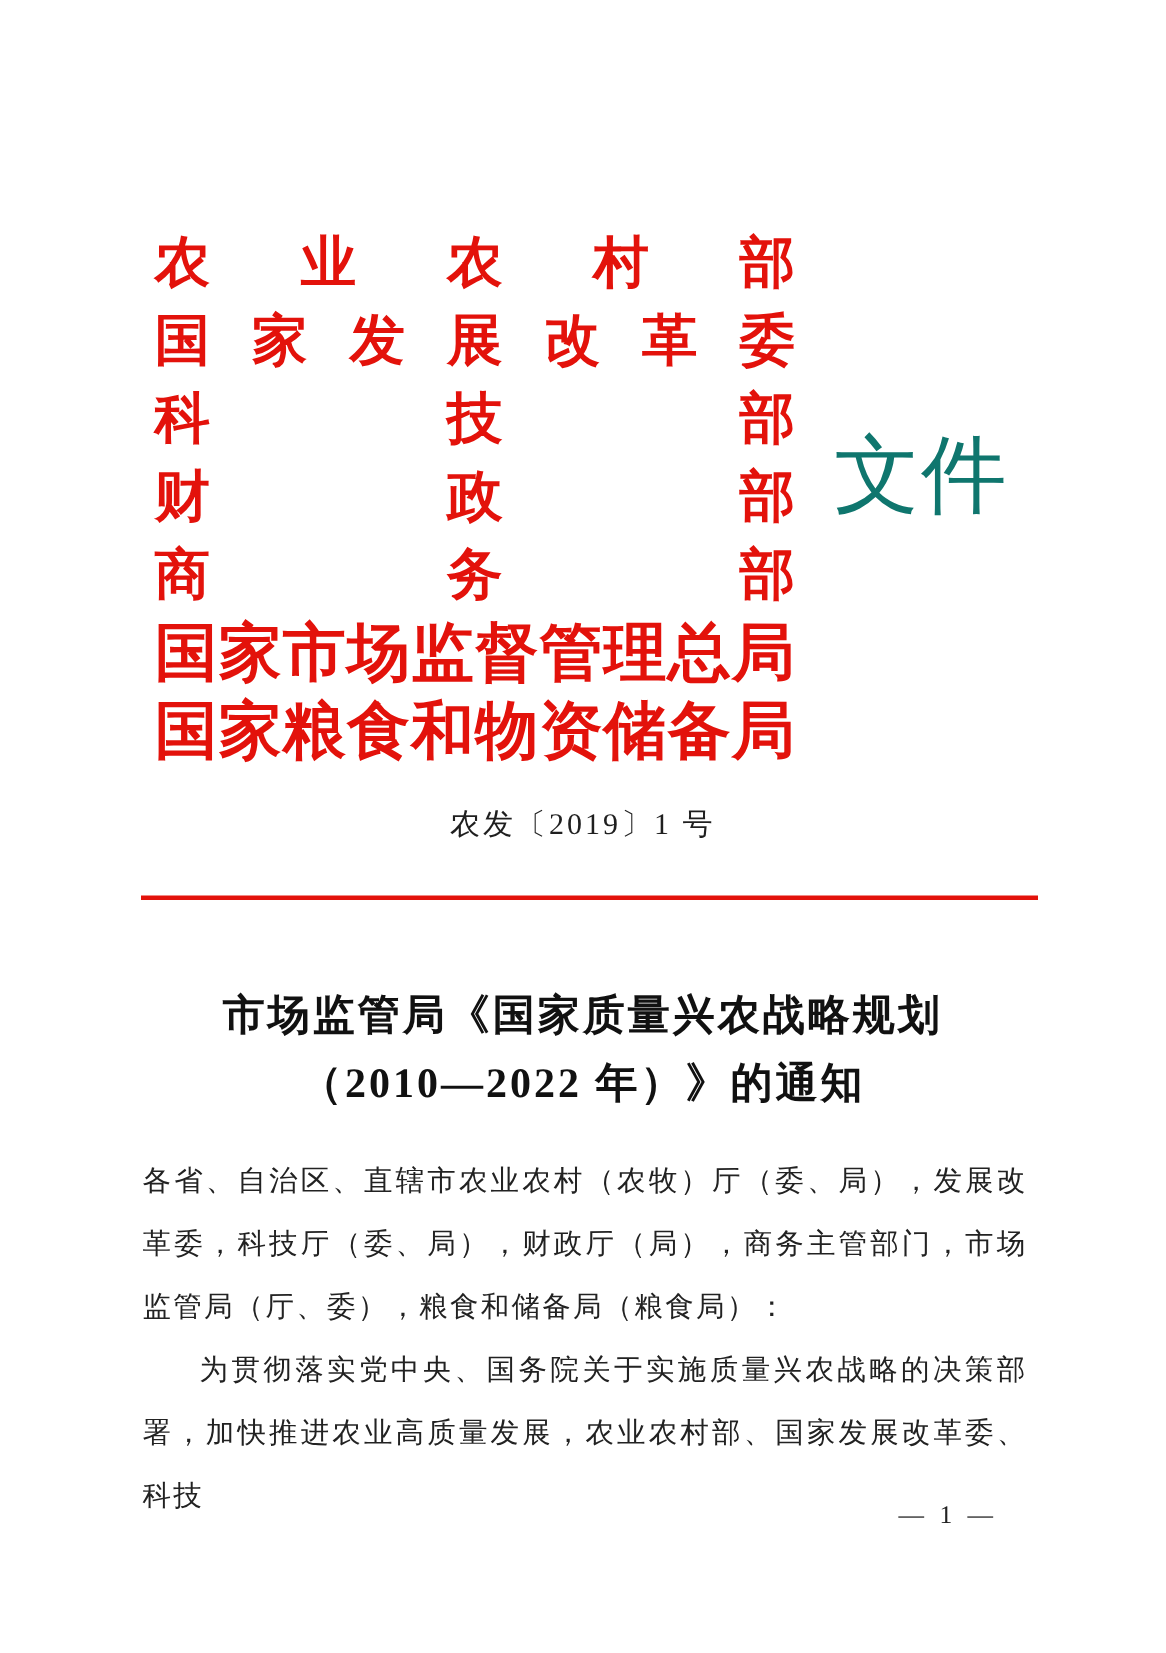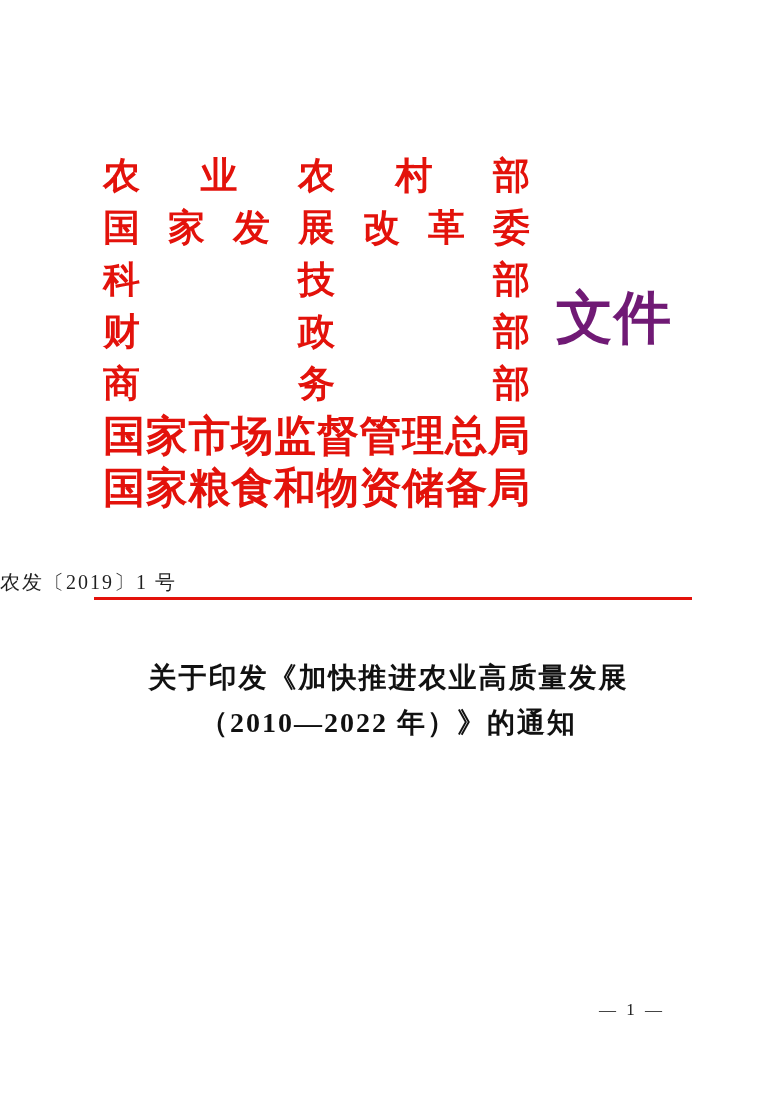--- a/index.html
+++ b/index.html
@@ -34,32 +34,33 @@
   }
   .agency-line.size-s { font-size: 37px; }
   .agency-line.size-l { font-size: 42px; }
 
   .doc-type-label {
     position: absolute;
     left: 556px;
     top: 288px;
     font-size: 57px;
     line-height: 60px;
-    font-weight: bold;
-    color: #701a75;
+    font-weight: normal;
+    color: #0f766e;
     letter-spacing: 1px;
     white-space: nowrap;
   }
 
   
   .doc-number {
     position: absolute;
     left: 0;
-    top: 568px;
+    top: 536px;
     width: 100%;
+    text-align: center;
     font-size: 20px;
     line-height: 28px;
     color: #1f1f1f;
     letter-spacing: 2px;
   }
   .red-rule {
     position: absolute;
     left: 94px;
     top: 597px;
     width: 598px;
@@ -172,20 +173,24 @@
       </div>
   </div>
 
   <div class="doc-type-label">文件</div>
 
   <div class="doc-number">农发〔2019〕1 号</div>
 
   <div class="red-rule"></div>
 
   <h1 class="doc-title">
-    <span>关于印发《加快推进农业高质量发展</span><br>
+    <span>市场监管局《国家质量兴农战略规划</span><br>
     <span>（2010—2022 年）》的通知</span>
   </h1>
 
+  <div class="doc-body">
+    <p>各省、自治区、直辖市农业农村（农牧）厅（委、局），发展改革委，科技厅（委、局），财政厅（局），商务主管部门，市场监管局（厅、委），粮食和储备局（粮食局）：</p>
+    <p class="indent">为贯彻落实党中央、国务院关于实施质量兴农战略的决策部署，加快推进农业高质量发展，农业农村部、国家发展改革委、科技</p>
+  </div>
 
   <div class="page-number">— 1 —</div>
 
 </div>
 
 </body></html>

